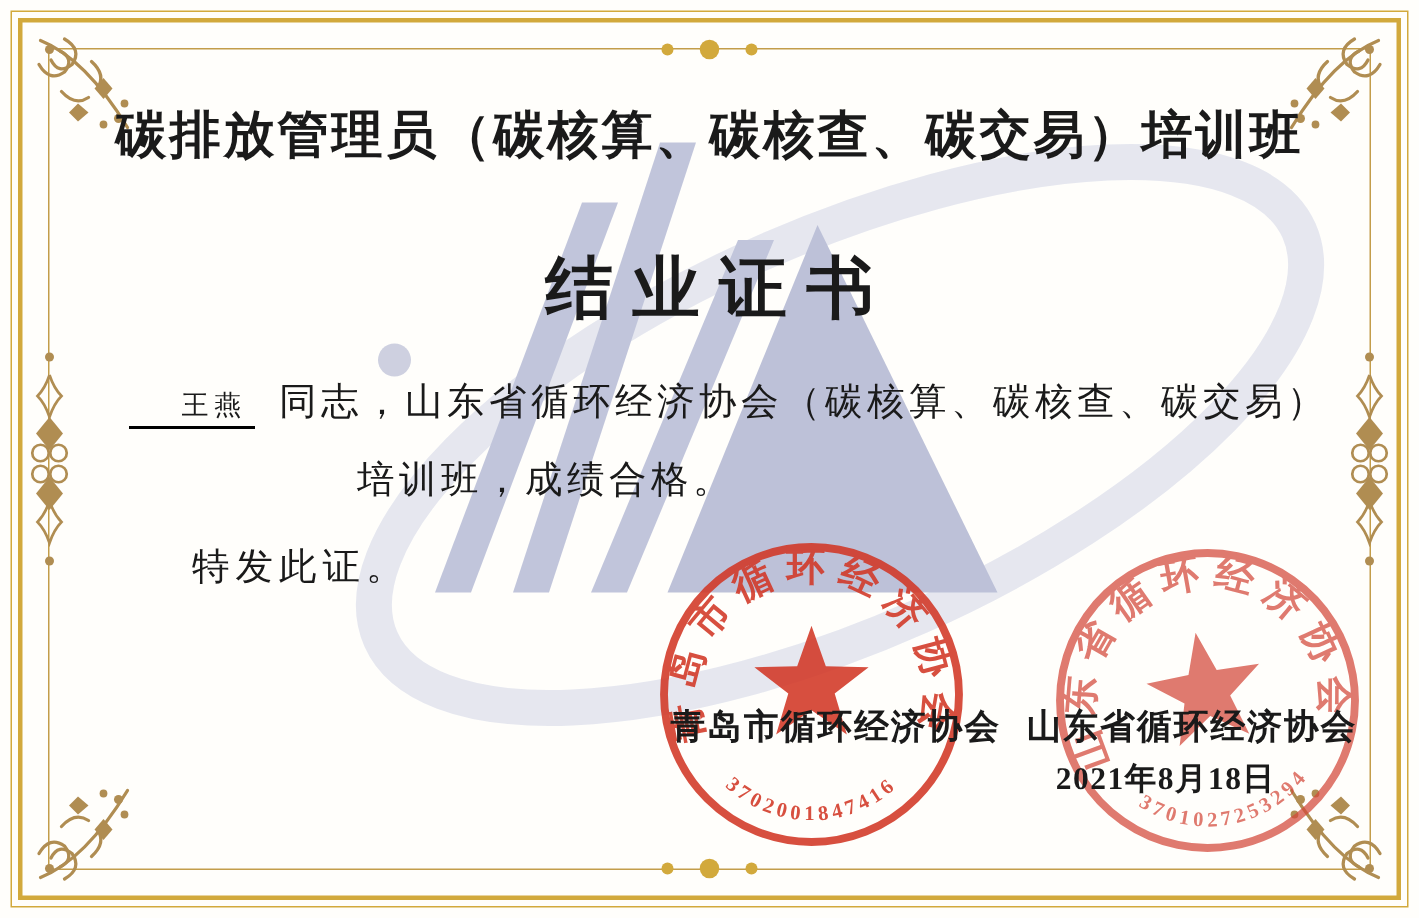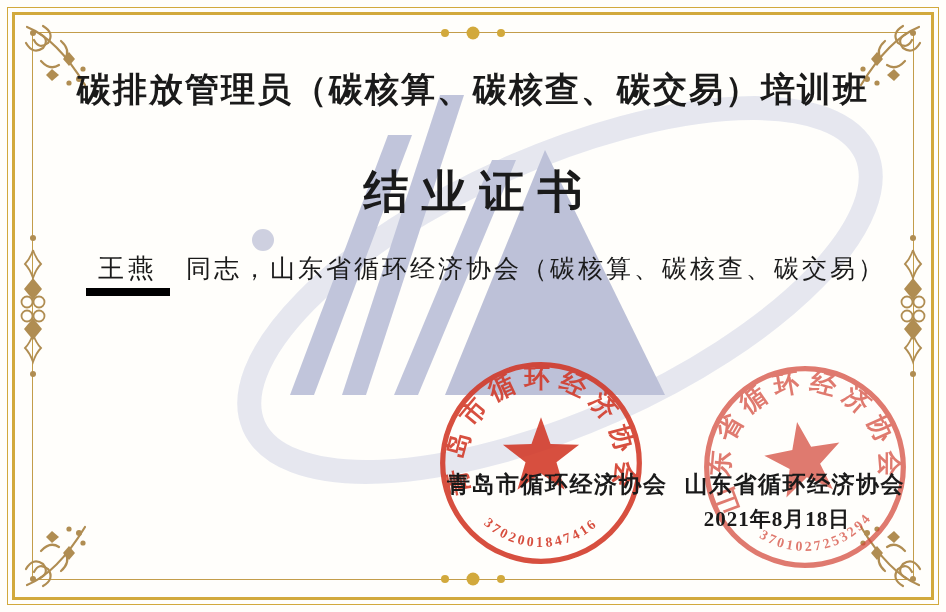--- a/index.html
+++ b/index.html
@@ -27,23 +27,23 @@
   .watermark{position:absolute;left:140px;top:40px;width:760px;height:520px;z-index:0;}
   
   .title1{position:absolute;left:0;right:0;top:67px;text-align:center;
     font-family:"Liberation Sans","DejaVu Sans",sans-serif;font-weight:700;
     font-size:34px;letter-spacing:2px;z-index:3;}
   .title2{position:absolute;left:0;right:0;top:124px;text-align:center;
     font-family:"Liberation Sans","DejaVu Sans",sans-serif;font-weight:700;
     font-size:45px;letter-spacing:13px;text-indent:13px;z-index:3;margin-top:38px;}
   .body-line1{position:absolute;left:86px;top:251px;font-size:25px;letter-spacing:3px;
     white-space:nowrap;z-index:3;}
-  .recipient{display:inline-block;min-width:74px;text-align:center;
-    border-bottom:8px solid #000000;padding:0 5px 2px 5px;margin-right:16px;
-    font-size:26px;letter-spacing:4px;}
+  .recipient{display:inline-block;min-width:74px;text-align:right;
+    border-bottom:2px solid #000000;padding:0 5px 2px 5px;margin-right:16px;
+    font-size:18px;letter-spacing:4px;}
   .body-line2{position:absolute;left:238px;top:303px;font-size:25px;letter-spacing:3px;z-index:3;}
   .issue-statement{position:absolute;left:128px;top:361px;font-size:25px;letter-spacing:4px;z-index:3;}
   .cert-no{position:absolute;left:86px;top:460px;z-index:3;white-space:nowrap;}
   .cert-no-label{font-size:17px;letter-spacing:2px;font-weight:600;}
   .cert-no-value{font-size:24px;letter-spacing:3px;font-family:"Liberation Serif","DejaVu Serif",serif;}
   .issuers{position:absolute;left:447px;top:469px;display:flex;gap:17px;
     font-size:23px;letter-spacing:1.5px;z-index:3;white-space:nowrap;font-weight:600;}
   .issue-date{position:absolute;left:677px;top:505px;width:200px;text-align:center;
     font-size:21px;letter-spacing:1px;z-index:3;font-weight:600;}
   
@@ -213,20 +213,22 @@
     <polygon fill="#d4483a" points="110,62 120,90.2 149.9,91 126.2,109.3 134.7,138 110,121 85.3,138 93.8,109.3 70.1,91 100,90.2"></polygon>
     <text font-size="14.5" fill="#d4483a" font-weight="700" text-anchor="middle" letter-spacing="3">
       <textPath href="#sealArcBot1" startOffset="50%">3701027253294</textPath>
     </text>
   </svg>
 
   <div class="title1">碳排放管理员（碳核算、碳核查、碳交易）培训班</div>
   <div class="title2">结业证书</div>
 
   <div class="body-line1"><span class="recipient">王燕</span><span>同志，山东省循环经济协会（碳核算、碳核查、碳交易）</span></div>
+  <div class="body-line2">培训班，成绩合格。</div>
+  <div class="issue-statement">特发此证。</div>
 
 
   <div class="issuers">
     <span>青岛市循环经济协会</span>
     <span>山东省循环经济协会</span>
   </div>
   <div class="issue-date">2021年8月18日</div>
 
 </div>
 

